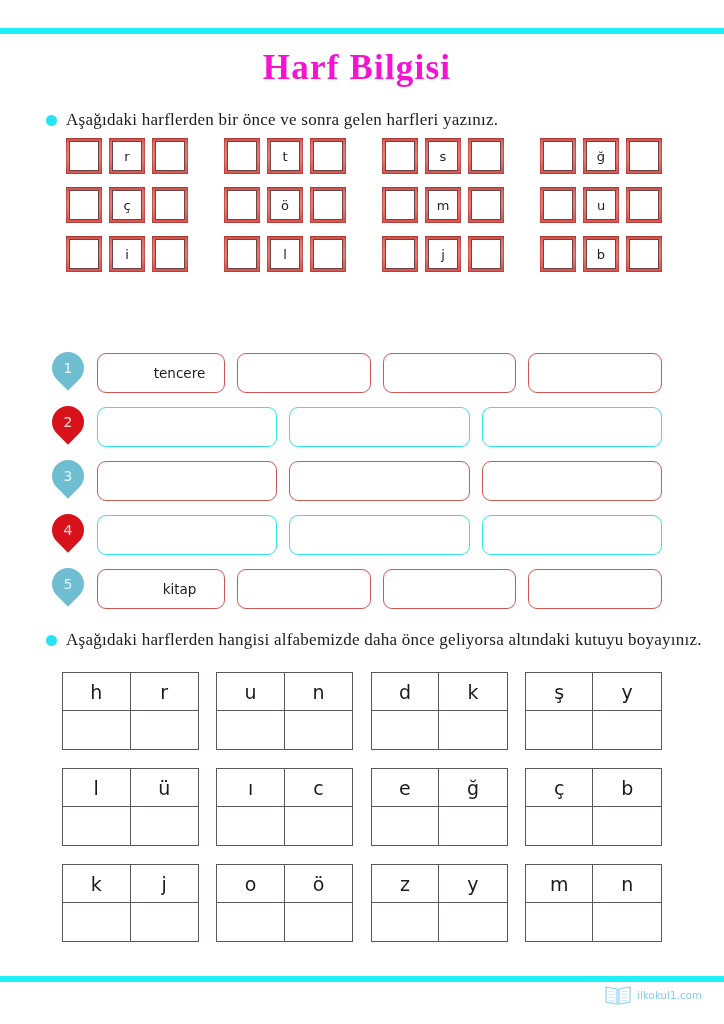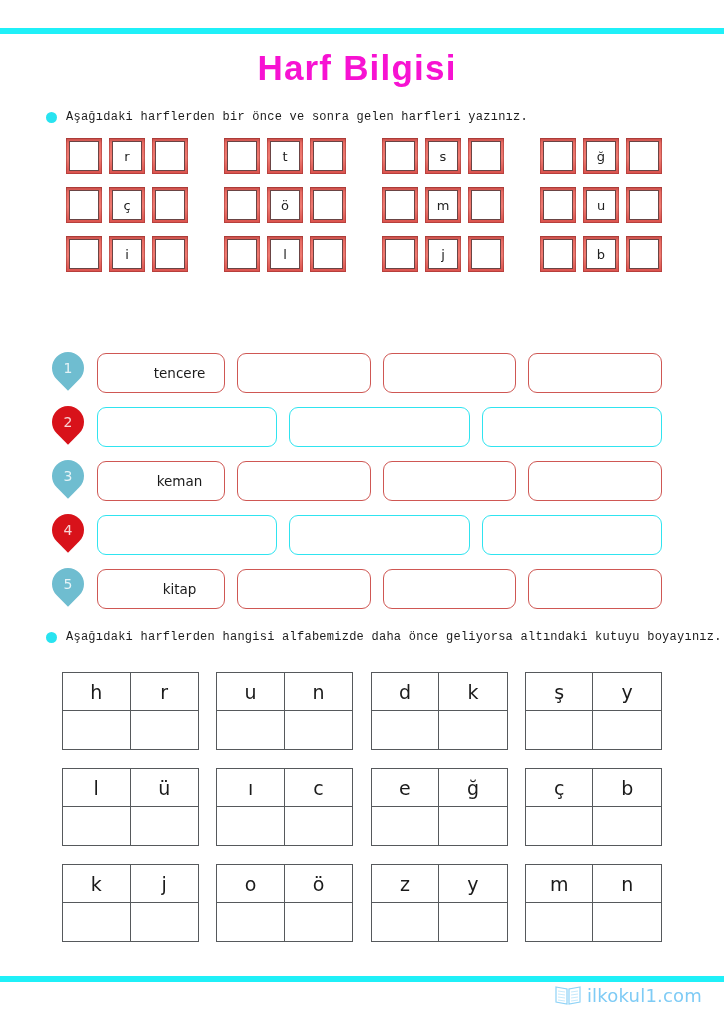--- a/index.html
+++ b/index.html
@@ -30,21 +30,21 @@
   .rule-top    { top: 28px; }
   .rule-bottom { top: 976px; }
 
   
   .title {
     position: absolute;
     top: 48px;
     left: 0;
     width: 681px;
     text-align: center;
-    font-family: Liberation Sans, sans-serif;
+    font-family: Liberation Serif, serif;
     font-size: 35px;
     font-weight: bold;
     letter-spacing: 1.2px;
     color: #f712d2;
     padding-left: 33px;
   }
 
   
   .instr {
     position: absolute;
@@ -54,22 +54,22 @@
     gap: 9px;
   }
   .bullet {
     width: 11px;
     height: 11px;
     border-radius: 50%;
     background: #28e3f0;
     flex: 0 0 auto;
   }
   .instr-text {
-    font-family: Liberation Mono, monospace;
-    font-size: 12px;
+    font-family: Liberation Serif, serif;
+    font-size: 17px;
     color: #1b1b1b;
     letter-spacing: 0.25px;
     white-space: nowrap;
   }
   .instr-text .u { text-decoration: underline; }
 
   .instr-1 { top: 110px; }
   .instr-2 { top: 311px; }
   .instr-3 { top: 630px; text-align: right; }
 
@@ -222,21 +222,21 @@
     position: absolute;
     top: 984px;
     right: 22px;
     display: flex;
     align-items: center;
     gap: 6px;
   }
   .book-icon { width: 26px; height: 22px; display: block; }
   .brand {
     font-family: "DejaVu Sans", sans-serif;
-    font-size: 18px;
+    font-size: 10px;
     color: #7ecbf5;
     letter-spacing: .2px;
   }
 </style>
 </head>
 <body>
 
 <div class="page">
 
   <div class="rule rule-top"></div>
@@ -409,21 +409,20 @@
         </div>
         <div class="wbox wbox-rest"></div>
         <div class="wbox wbox-rest"></div>
         <div class="wbox wbox-rest"></div>
       </div>
       <div class="word-row row-red">
         <div class="pin pin-blue">
           <div class="pin-shape"></div>
           <div class="pin-num">3</div>
         </div>
-        <div class="wbox wbox-first">keman</div>
         <div class="wbox wbox-rest"></div>
         <div class="wbox wbox-rest"></div>
         <div class="wbox wbox-rest"></div>
       </div>
       <div class="word-row row-cyan">
         <div class="pin pin-red">
           <div class="pin-shape"></div>
           <div class="pin-num">4</div>
         </div>
         <div class="wbox wbox-rest"></div>

